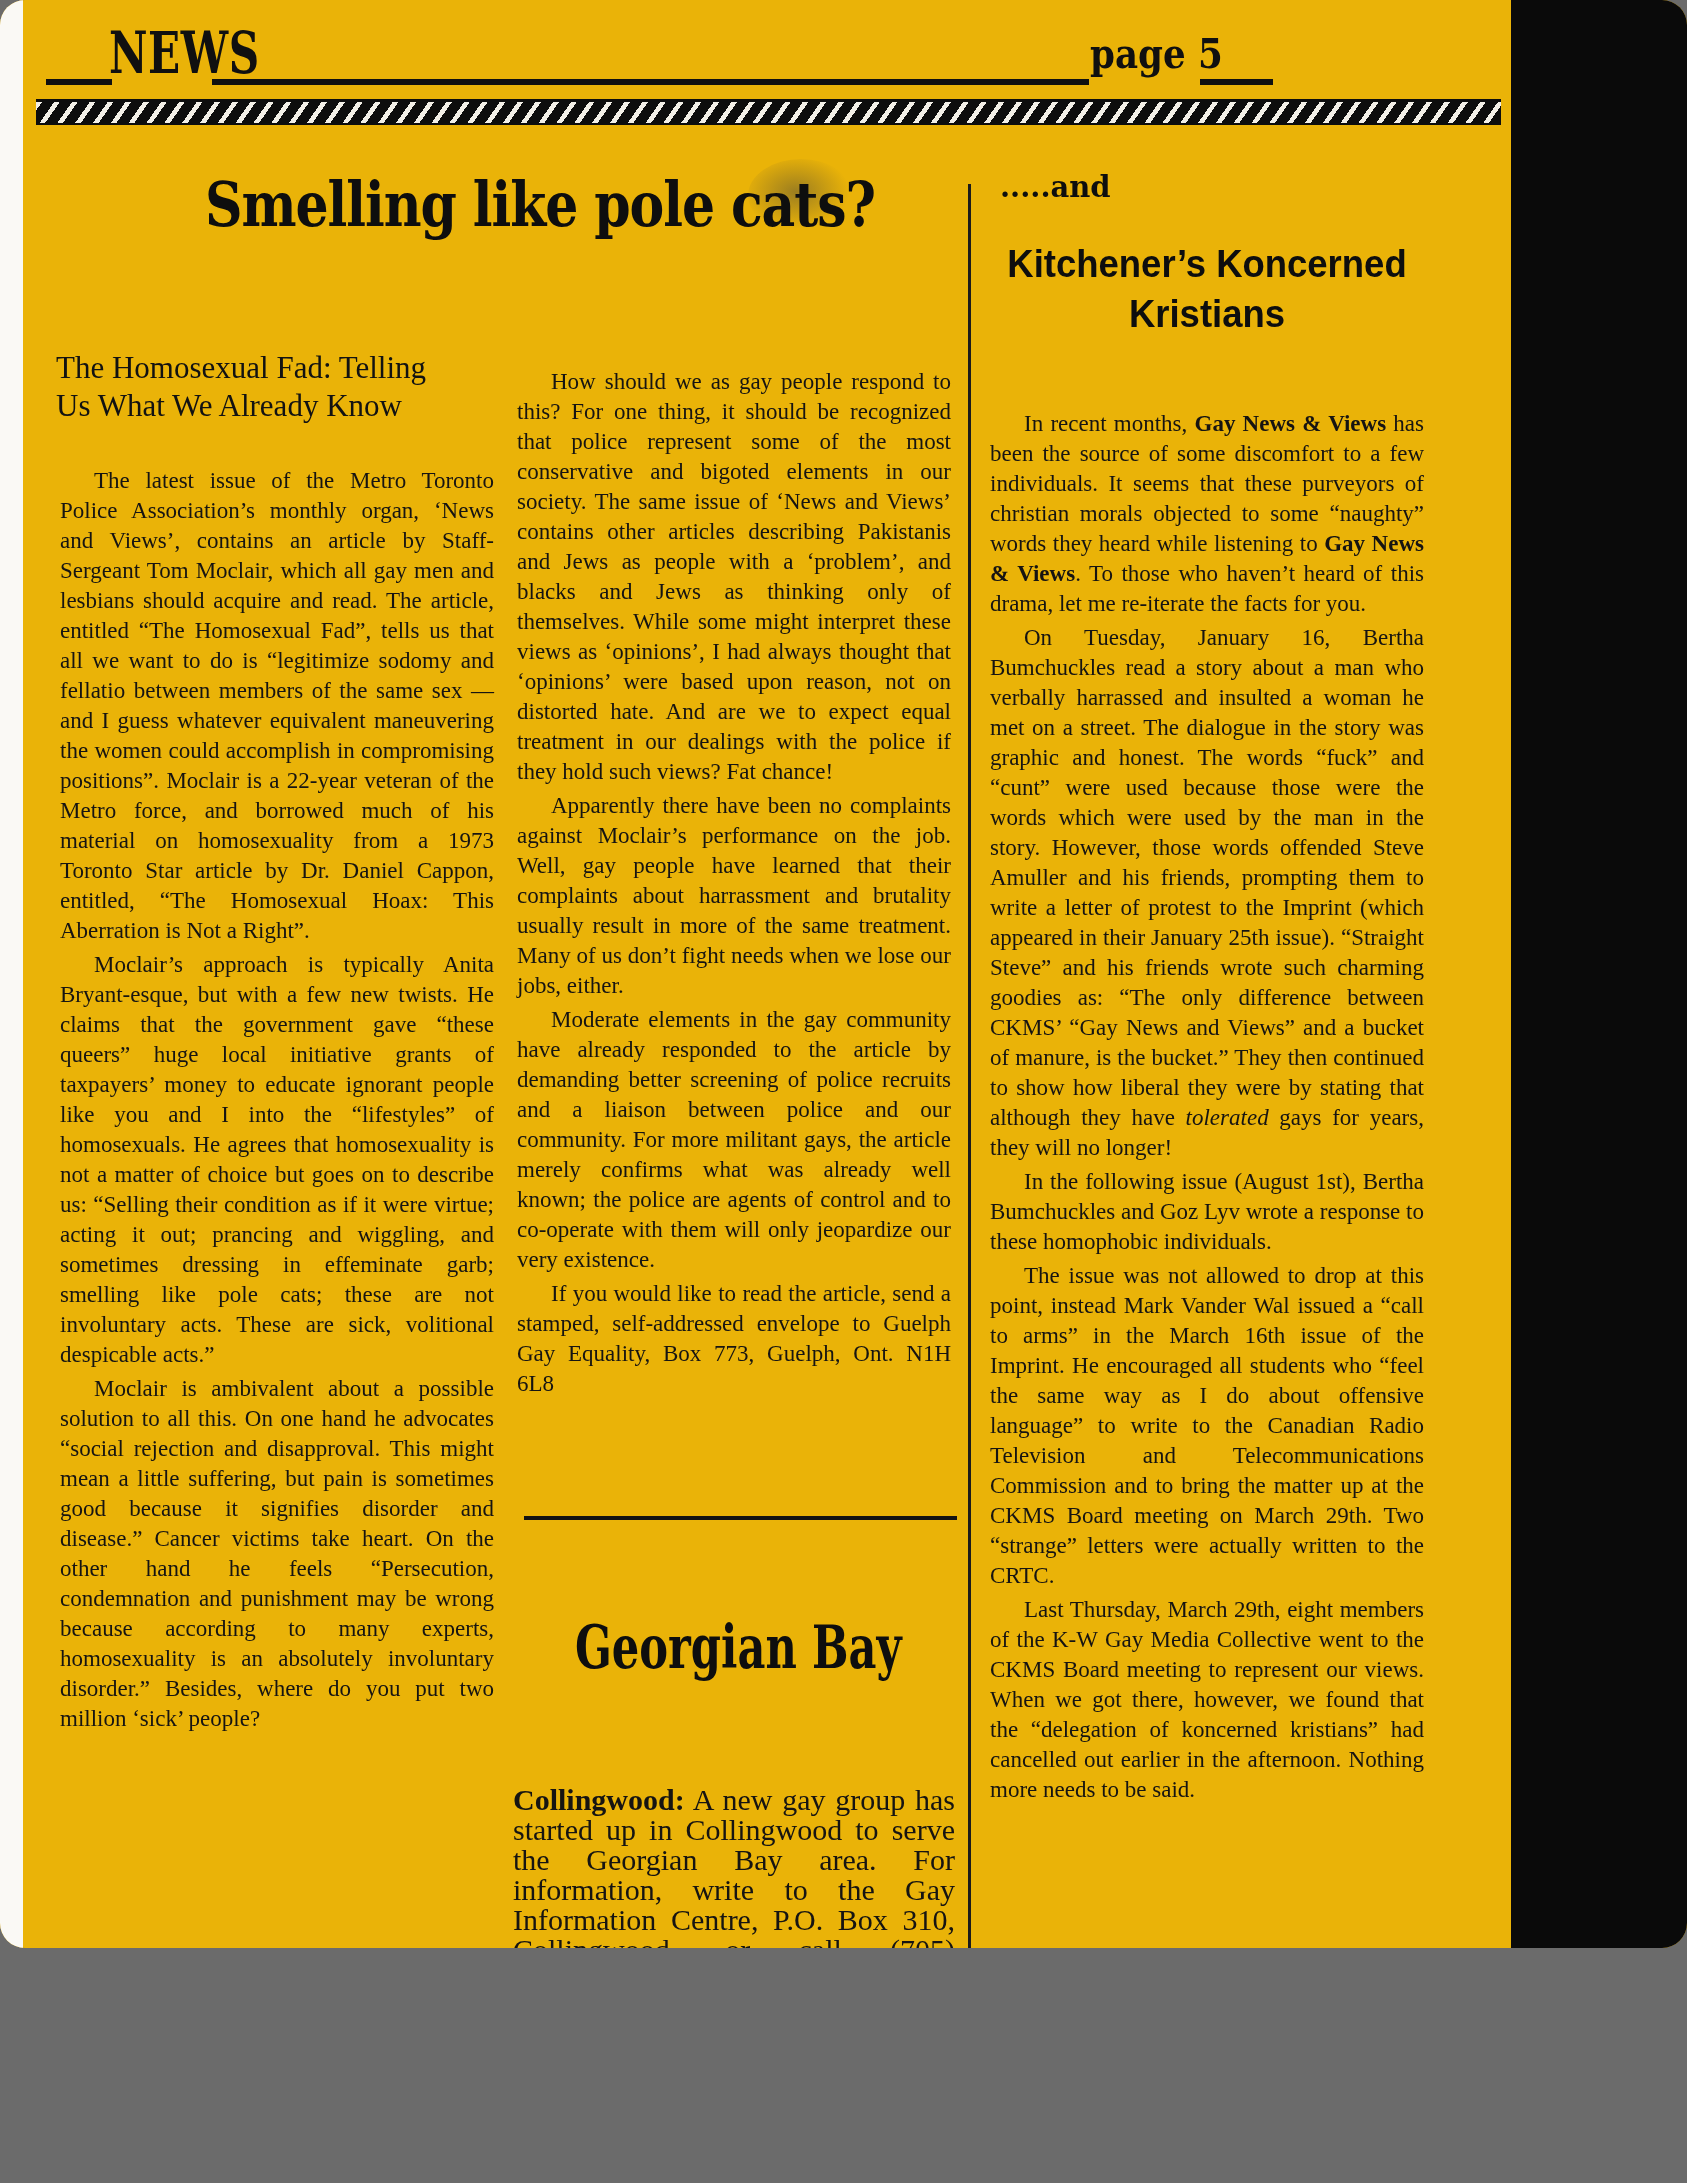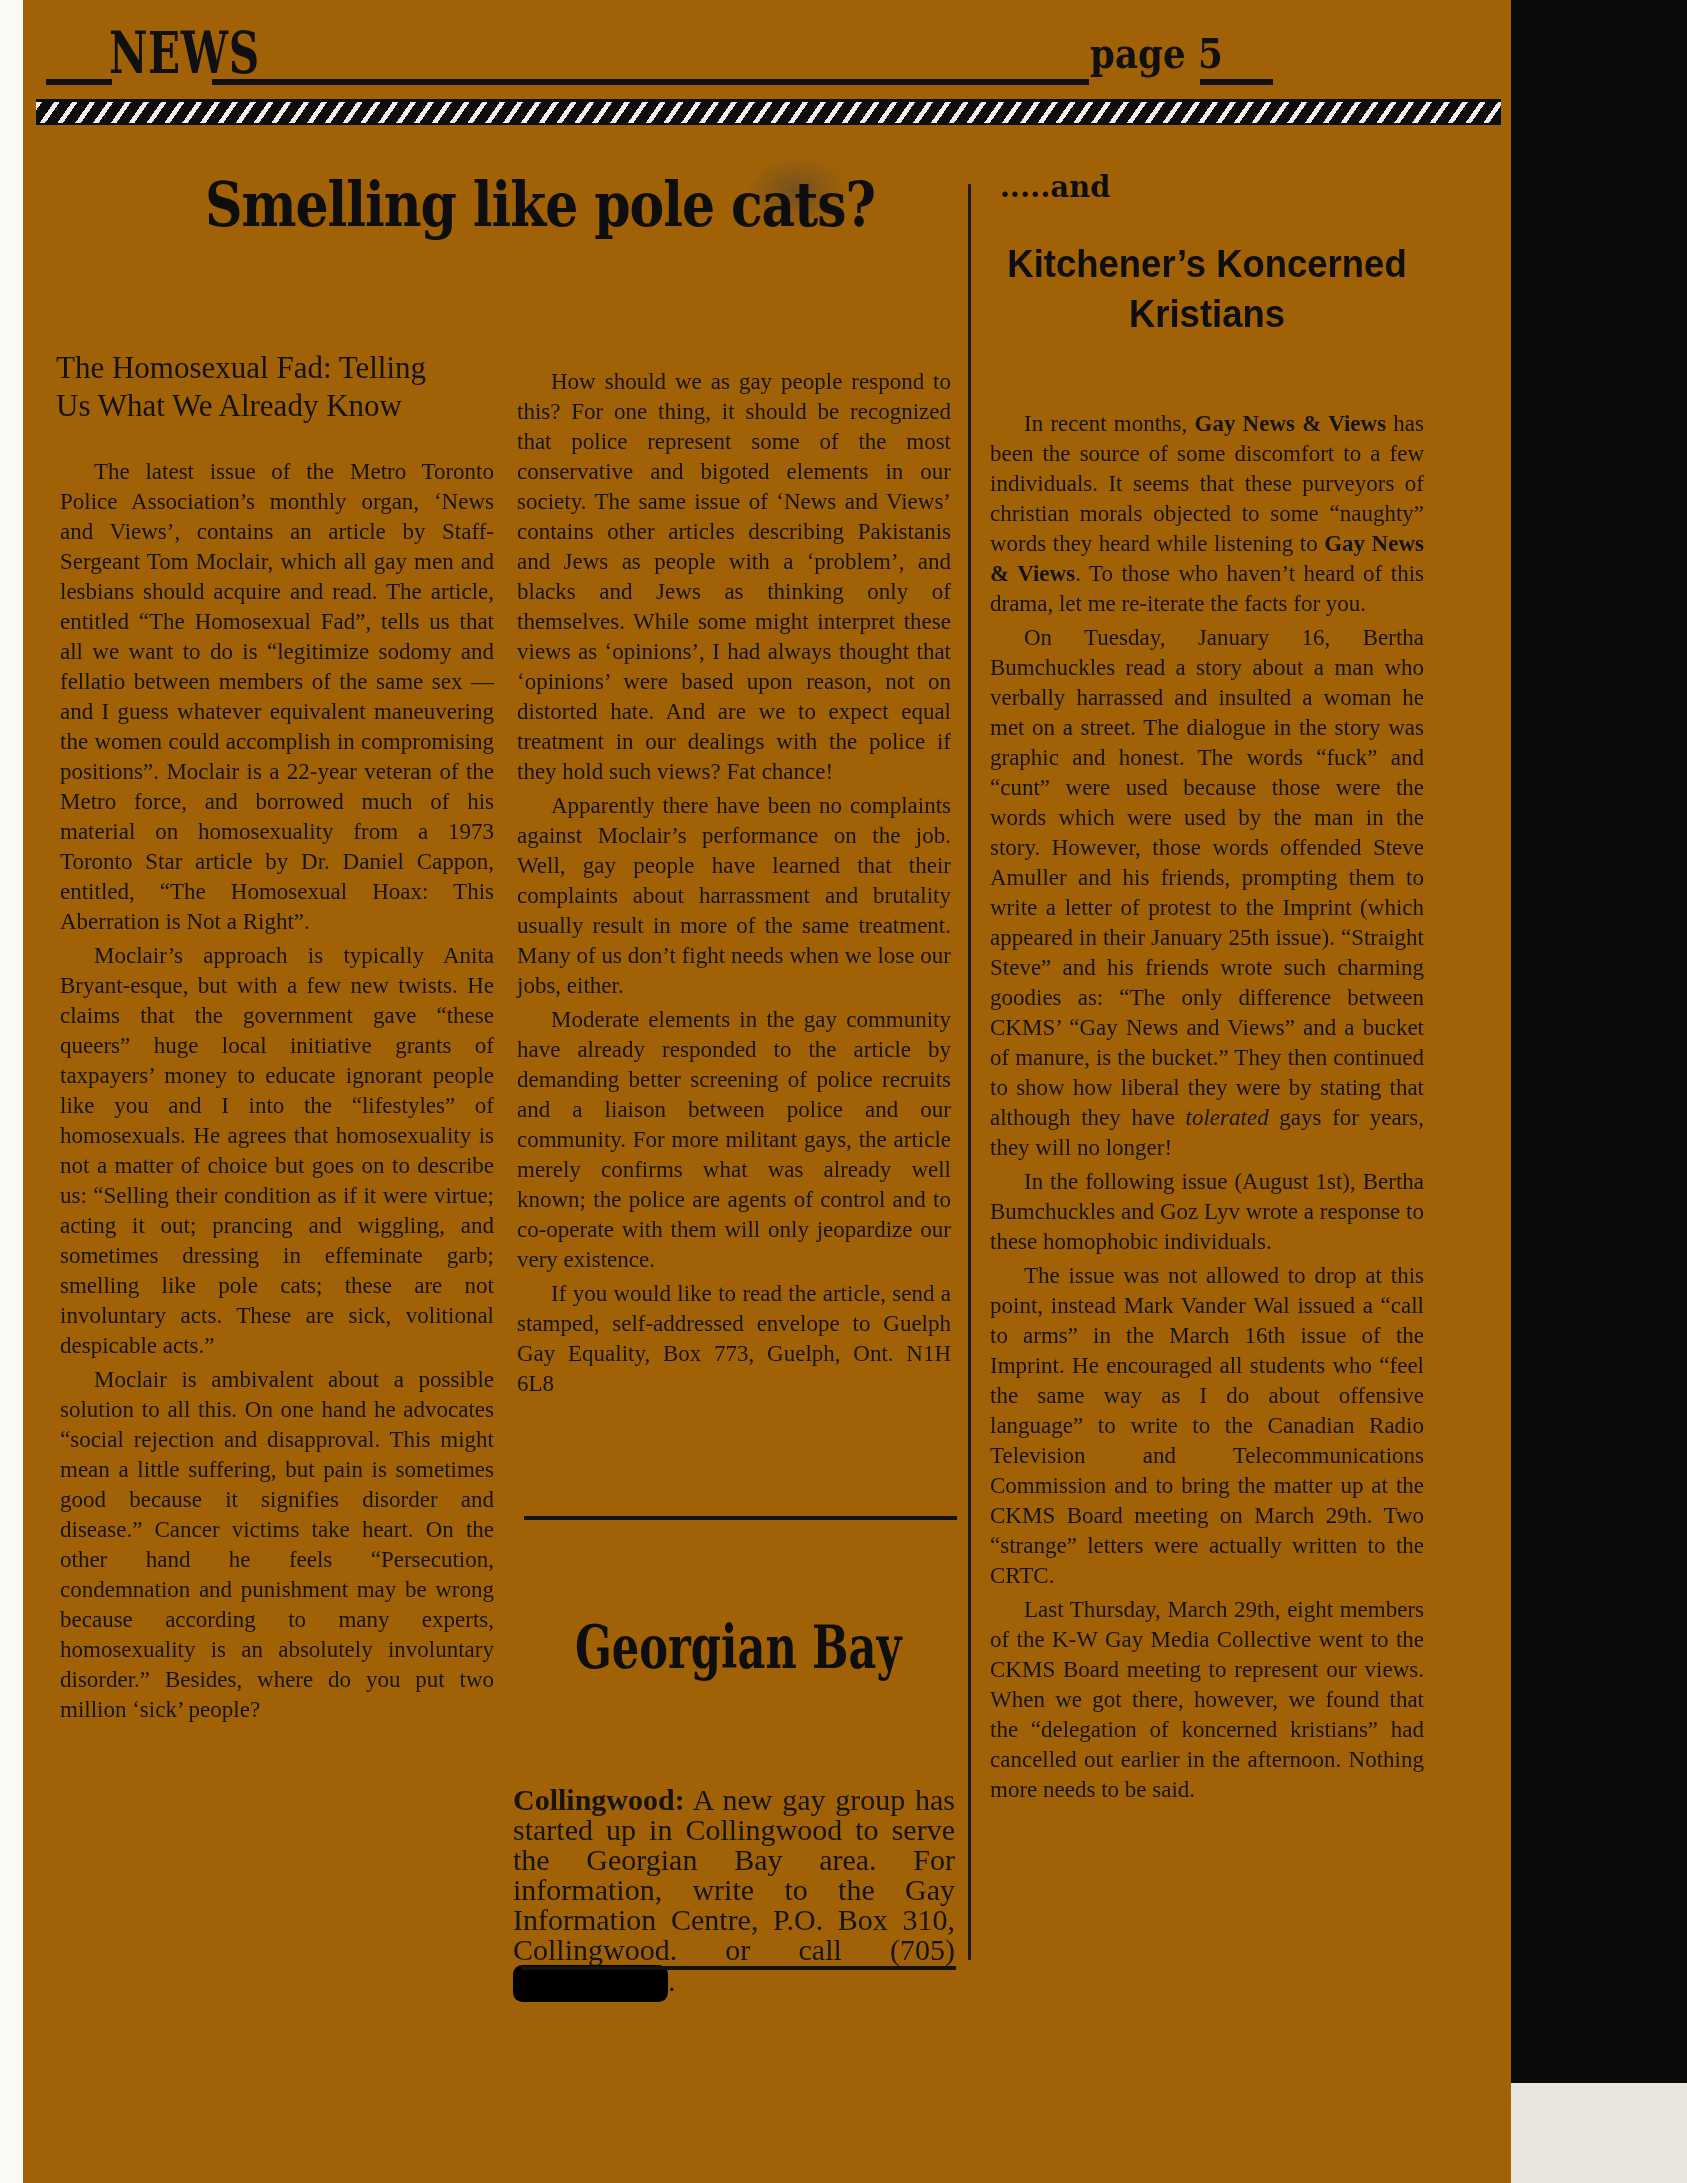--- a/index.html
+++ b/index.html
@@ -1,20 +1,20 @@
 <!DOCTYPE html>
 <html style="font-size:10.6px"><head>
 <meta charset="utf-8">
 <title>Scanned newspaper page</title>
 <style>
   html,body {margin:0; padding:0; background:#6b6b6b;}
   .page {
-    position:relative; width:1687px; height:2183px;
-    background:#a16207; overflow:hidden;
-    font-family:"Liberation Serif", serif; color:#161412;
+    position:relative; width:1687px; height:1948px;
+    background:#eab308; overflow:hidden;
+    font-family:"Liberation Serif", serif; color:#161412;border-radius:25px;
   }
   .left-edge {position:absolute; left:0; top:0; width:22.5px; height:2183px; background:#faf9f5;}
   .scan-bar {position:absolute; left:1511px; top:0; width:176px; height:2083px; background:#0a0a0a;}
   .scan-bar-bottom {position:absolute; left:1511px; top:2083px; width:176px; height:101px; background:#e8e6df;}
 
   
   .masthead-title {
     position:absolute; left:109px; top:24px; font-family:"DejaVu Serif", serif;
     font-weight:bold; font-size:57px; line-height:1; letter-spacing:0.7px;
     transform:scaleX(.74); transform-origin:left top; color:#101010;
@@ -51,21 +51,21 @@
 
   
   .body-col {position:absolute; width:442px; text-align:justify; font-size:23px; line-height:30px;}
   .body-col p {margin:4px; text-indent:34px;}
   #col1 {left:56px; top:349px;}
   #col2 {left:513px; top:363px;}
   #col3 {left:986px; top:405px;}
 
   .subhead {
     font-size:31px; line-height:38px; text-align:left; text-indent:0;
-    margin:0 0 32px 0; color:#121212;
+    margin:0 0 41px 0; color:#121212;
   }
   .subhead span {display:block;}
 
   .section-rule {position:absolute; height:4px; background:#131313;}
   .rule-top {left:524px; top:1516px; width:433px;}
   .rule-bottom {left:521px; top:1966px; width:435px;}
 
   .gb-headline {
     position:absolute; left:513px; top:1617px; width:442px; text-align:center;
     font-family:"DejaVu Serif", serif; font-weight:bold; font-size:60px; line-height:1;

